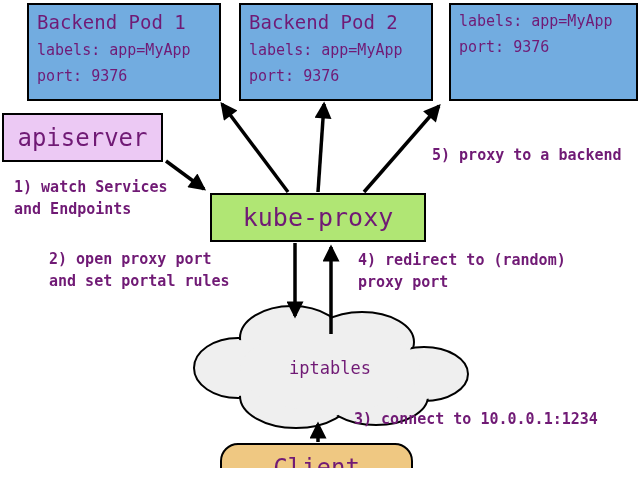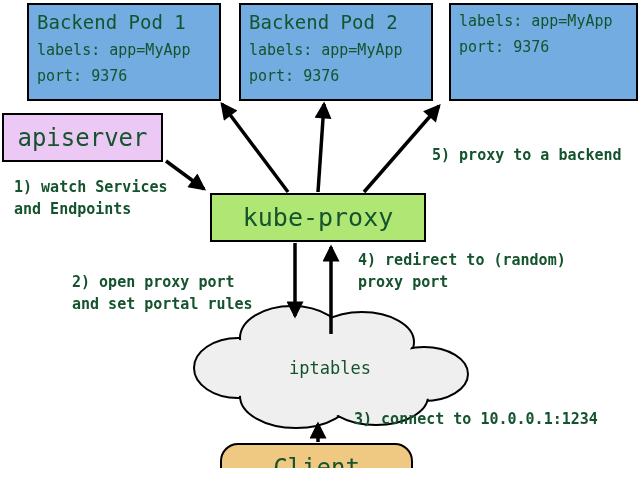--- a/index.html
+++ b/index.html
@@ -1,37 +1,37 @@
 <!DOCTYPE html>
 <html style="--pod_blue: #72ACE0; --apiserver_pink: #ECC9F4; --kube_proxy_green: #B0E674; --client_tan: #EFC882; --cloud_gray: #EFEFEF; --outline_black: #000000;"><head>
 <meta charset="utf-8">
 <style>
   html,body{margin:0;padding:0;background:#fff;}
   #canvas{
     position:relative;width:640px;height:468px;background:#fff;overflow:hidden;
-    font-family:"DejaVu Sans Mono","Liberation Mono",monospace;color:#14532d;
+    font-family:"DejaVu Sans Mono","Liberation Mono",monospace;color:#701a75;
   }
   .box{position:absolute;box-sizing:border-box;border:2px solid #000;z-index:1;}
   .pod{background:var(--pod_blue);padding:3px 4px 0 8px;}
   .pod .pod-title{font-size:19px;line-height:29px;white-space:nowrap;}
   .pod .pod-line{font-size:15px;line-height:26px;white-space:nowrap;}
   .center-box{display:flex;align-items:center;justify-content:center;}
   #apiserver-box{left:2px;top:113px;width:161px;height:49px;background:var(--apiserver_pink);font-size:24px;}
   #kube-proxy-box{left:210px;top:193px;width:216px;height:49px;background:var(--kube_proxy_green);font-size:25px;}
   #client-box{left:220px;top:443px;width:193px;height:50px;background:var(--client_tan);font-size:24px;border-radius:18px;}
   #pod1{left:27px;top:3px;width:194px;height:98px;}
   #pod2{left:239px;top:3px;width:194px;height:98px;}
   #pod3{left:449px;top:3px;width:189px;height:98px;}
   svg#arrow-layer{position:absolute;left:0;top:0;z-index:2;pointer-events:none;}
   .step{
     position:absolute;z-index:3;font-weight:bold;font-size:15px;line-height:22px;
     white-space:pre-line;
   }
   #step1{left:14px;top:176px;}
-  #step2{left:72px;top:248px;margin-top:23px;}
+  #step2{left:49px;top:248px;}
   #step3{left:330px;top:408px;margin-left:24px;}
   #step4{left:358px;top:249px;}
   #step5{left:408px;top:144px;margin-left:24px;}
   #iptables-label{
     position:absolute;z-index:3;left:260px;top:358px;width:140px;text-align:center;
     font-size:17px;
   }
 </style>
 </head>
 <body>

